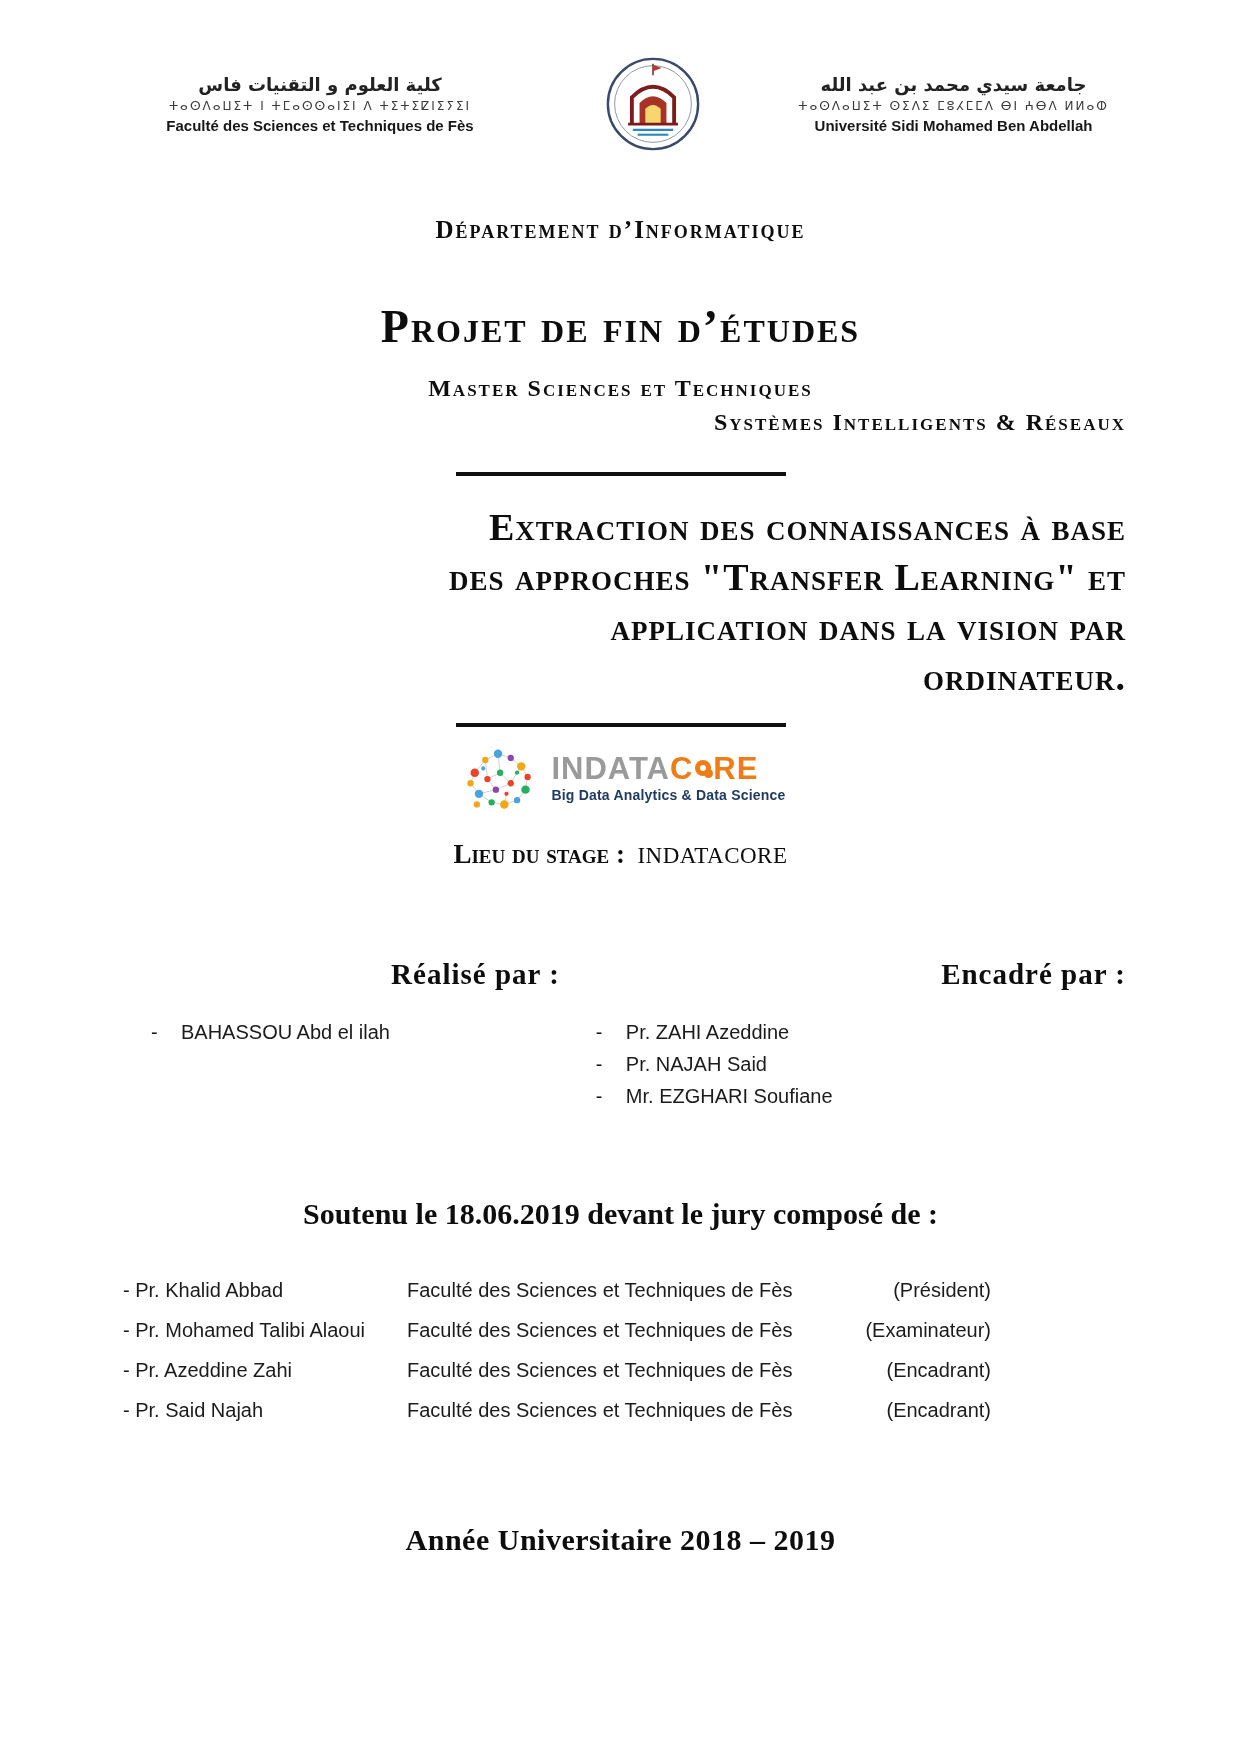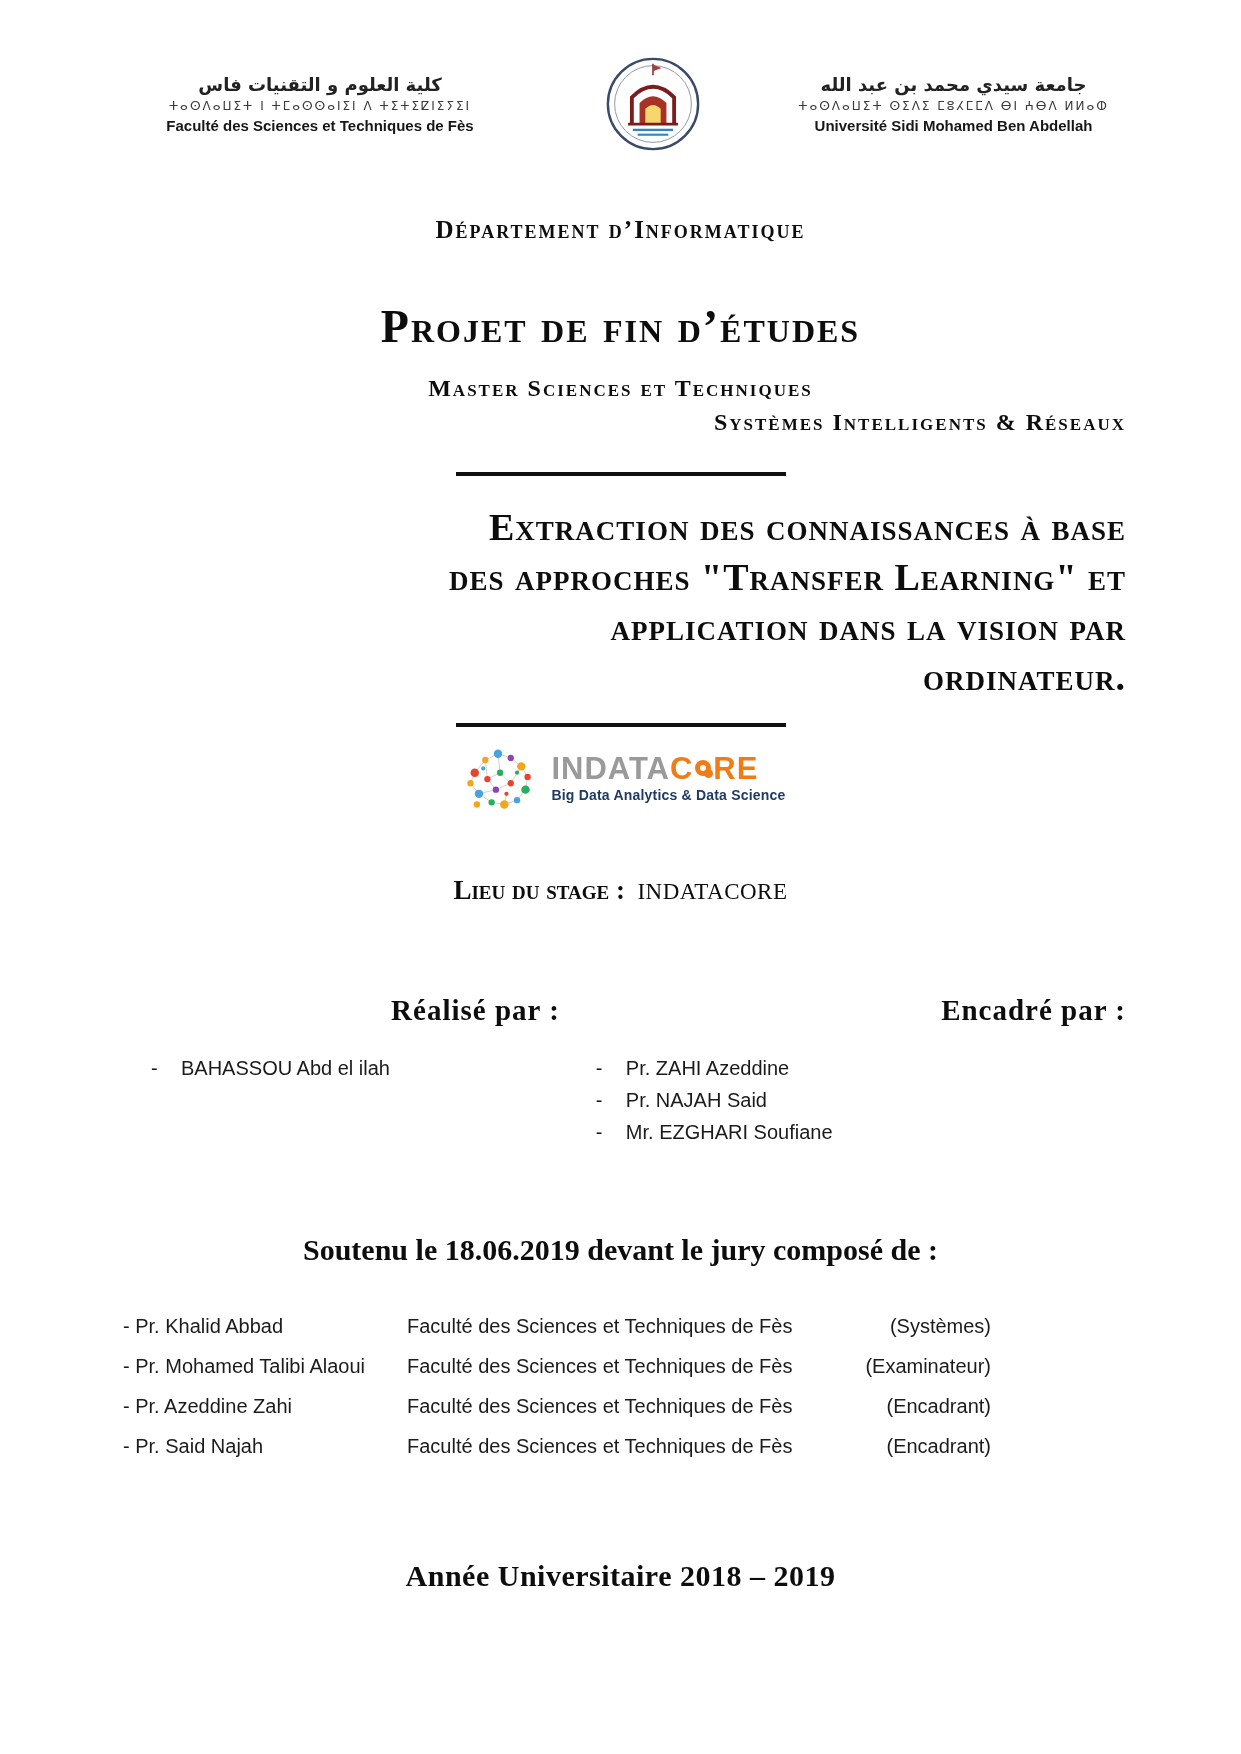--- a/index.html
+++ b/index.html
@@ -46,21 +46,21 @@
     display:inline-block; width:16px; height:16px; border:5.5px solid #ef7d17;
     border-radius:50%; margin:0 2px; position:relative;
   }
   .logo-o::after {
     content:""; position:absolute; left:3.5px; top:3.5px; width:9px; height:9px;
     background:#ef7d17; border-radius:50%;
   }
   .logo-tagline { font-size:14px; font-weight:bold; color:#1f3b63; margin-top:3px; letter-spacing:0.2px; }
 
   
-  .stage-line { margin-top:60px; text-align:center; }
+  .stage-line { margin-top:24px; text-align:center; }
   .stage-label { font-size:27px; }
   .stage-value { font-family:"Liberation Serif", serif; font-size:23px; color:#0d0d0d; margin-left:8px; letter-spacing:0.5px; }
 
   
   .people { display:flex; margin-top:88px; }
   .col-realise { width:44%; }
   .col-encadre { width:56%; }
   .people-heading { font-size:29px; letter-spacing:1px; }
   .people-list { margin-top:30px; }
   .person { display:flex; font-size:20px; color:#1b1b1b; padding-left:36px; margin-bottom:9px; }
@@ -200,21 +200,21 @@
     </div>
   </div>
 
   <div class="jury-heading serif-bold">Soutenu le 18.06.2019 devant le jury composé de :</div>
 
   <table class="jury">
     <tbody>
       <tr>
         <td class="c-name">- Pr. Khalid Abbad</td>
         <td class="c-inst">Faculté des Sciences et Techniques de Fès</td>
-        <td class="c-role">(Systèmes)</td>
+        <td class="c-role">(Président)</td>
       </tr>
       <tr>
         <td class="c-name">- Pr. Mohamed Talibi Alaoui</td>
         <td class="c-inst">Faculté des Sciences et Techniques de Fès</td>
         <td class="c-role">(Examinateur)</td>
       </tr>
       <tr>
         <td class="c-name">- Pr. Azeddine Zahi</td>
         <td class="c-inst">Faculté des Sciences et Techniques de Fès</td>
         <td class="c-role">(Encadrant)</td>

